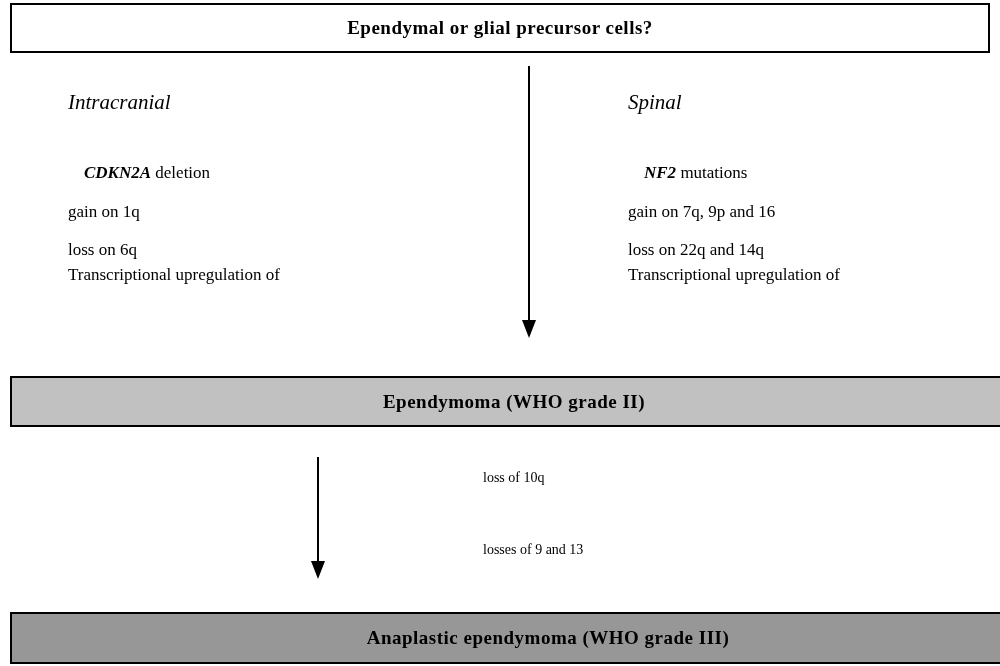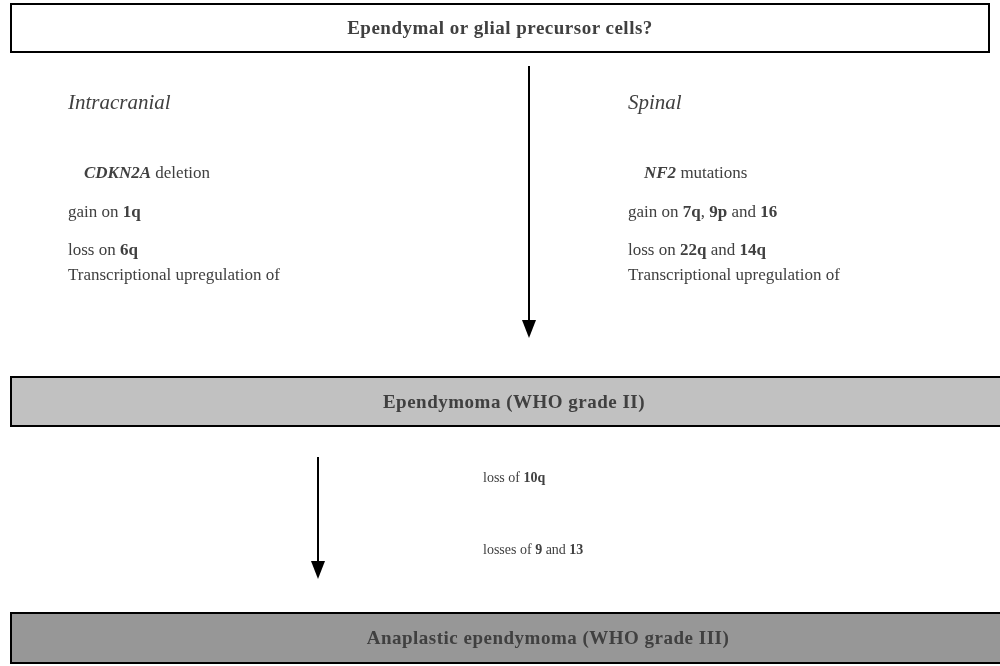--- a/index.html
+++ b/index.html
@@ -6,21 +6,21 @@
     margin: 0;
     padding: 0;
     background: #ffffff;
   }
   .canvas {
     position: relative;
     width: 1000px;
     height: 666px;
     background: #ffffff;
     font-family: "Liberation Serif", "DejaVu Serif", serif;
-    color: #404040;
+    color: #000000;
     overflow: hidden;
   }
   .box {
     position: absolute;
     left: 10px;
     width: 976px;
     border: 2px solid #000000;
     display: flex;
     align-items: center;
     justify-content: center;
@@ -62,21 +62,21 @@
   .line {
     position: absolute;
     left: 0;
     font-size: 17px;
     white-space: nowrap;
   }
   .l1 { top: 163px; margin-left: 16px; }
   .l2 { top: 202px; }
   .l3 { top: 240px; }
   .l4 { top: 264px; white-space: normal; line-height: 22px; }
-  .b  { font-weight: bold; }
+  .b  { font-weight: normal; }
   .bi { font-weight: bold; font-style: italic; }
   .arrow-svg {
     position: absolute;
   }
   .progression-notes {
     position: absolute;
     left: 483px;
     top: 0;
     font-size: 14px;
   }

